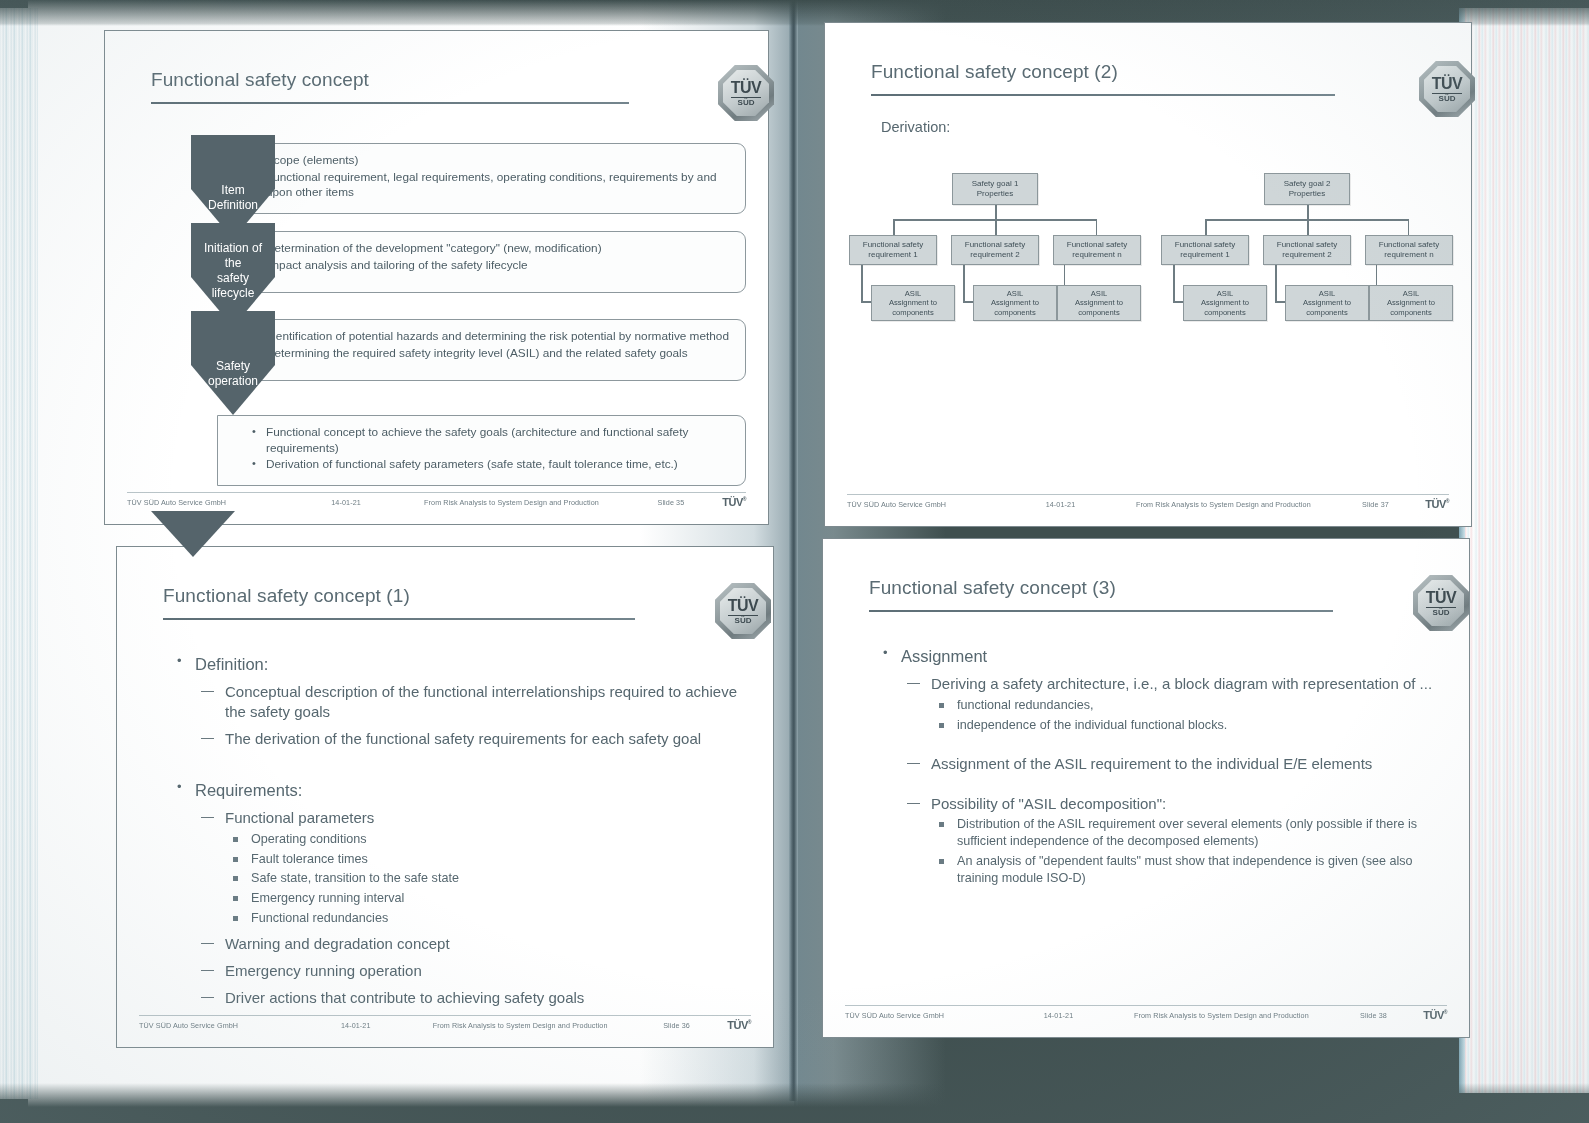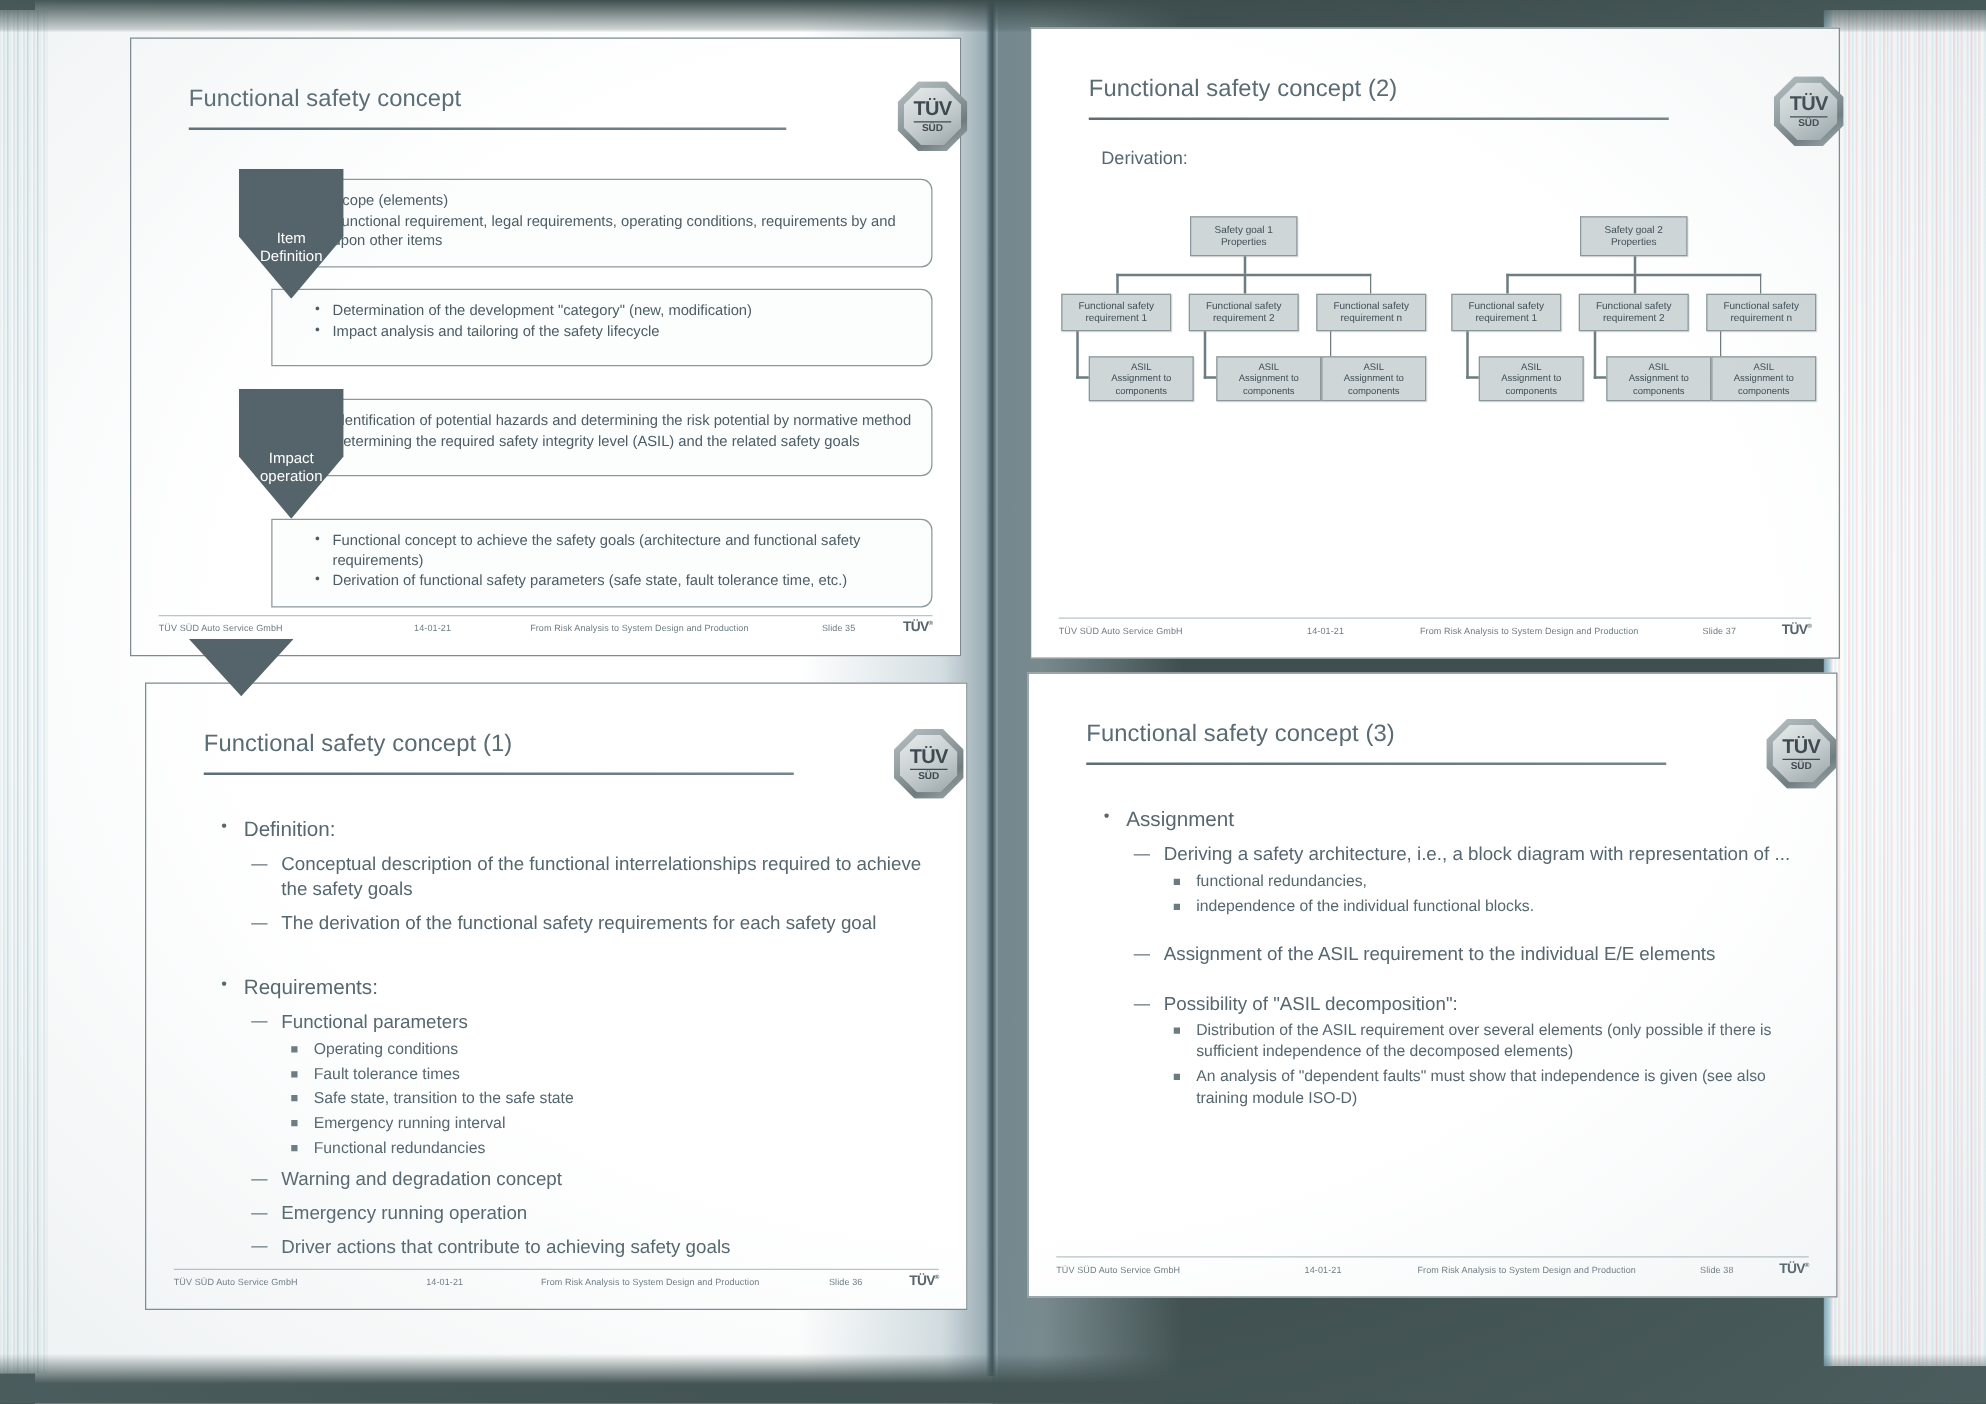--- a/index.html
+++ b/index.html
@@ -252,32 +252,38 @@
             </div>
         </div>
 
         <div class="flow-row">
           <div class="flow-box">
             <ul>
               <li>Determination of the development "category" (new, modification)</li>
               <li>Impact analysis and tailoring of the safety lifecycle</li>
             </ul>
           </div>
+          <div class="chev">
+              <span>
+            <span>Initiation of the</span>
+            <span>safety lifecycle</span>
+          </span>
+            </div>
         </div>
 
         <div class="flow-row" style="height:96px">
           <div class="flow-box">
             <ul>
               <li>Identification of potential hazards and determining the risk potential by normative method</li>
               <li>Determining the required safety integrity level (ASIL) and the related safety goals</li>
             </ul>
           </div>
           <div class="chev">
               <span>
-            <span>Impact</span>
+            <span>Safety</span>
             <span>operation</span>
           </span>
             </div>
         </div>
 
         <div class="flow-row" style="height:96px">
           <div class="flow-box">
             <ul>
               <li>Functional concept to achieve the safety goals (architecture and functional safety requirements)</li>
               <li>Derivation of functional safety parameters (safe state, fault tolerance time, etc.)</li>

